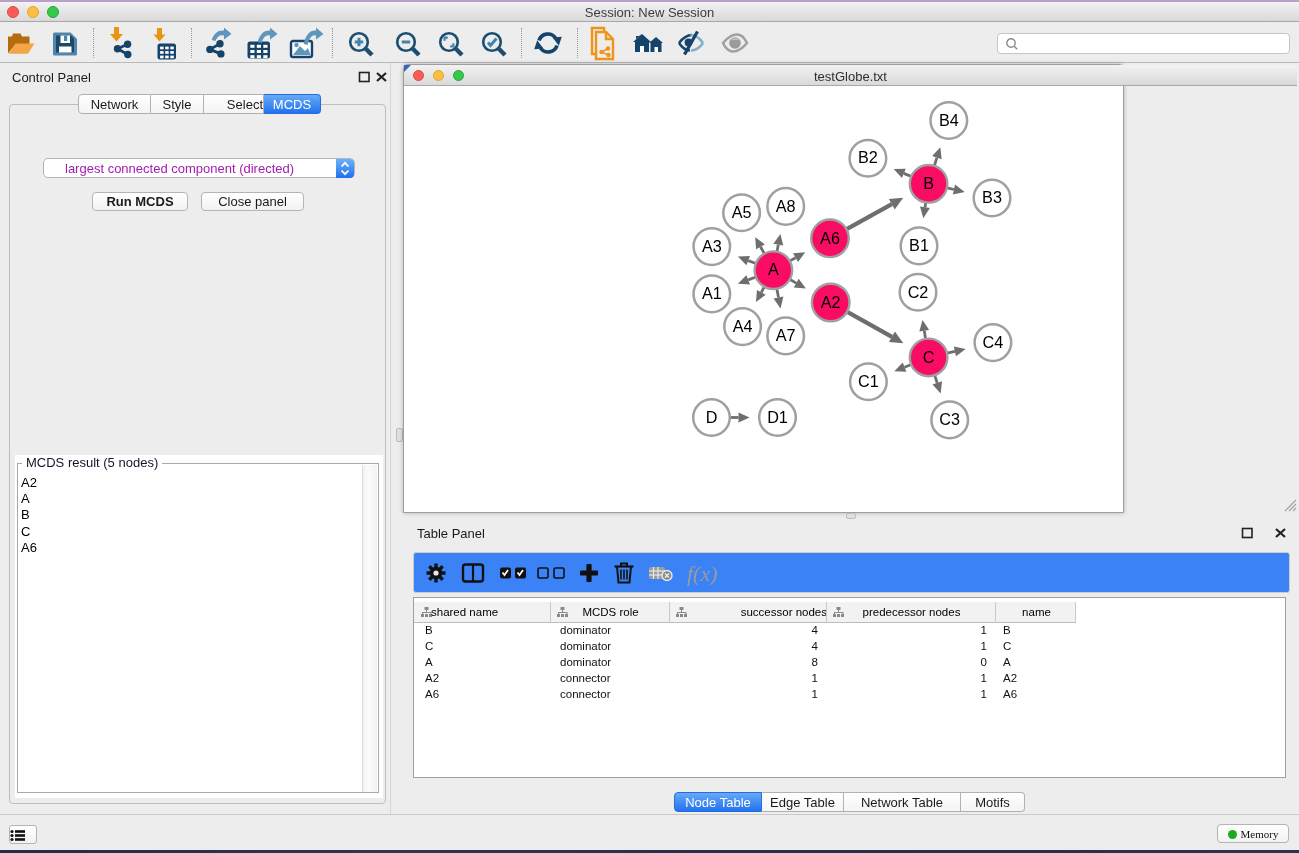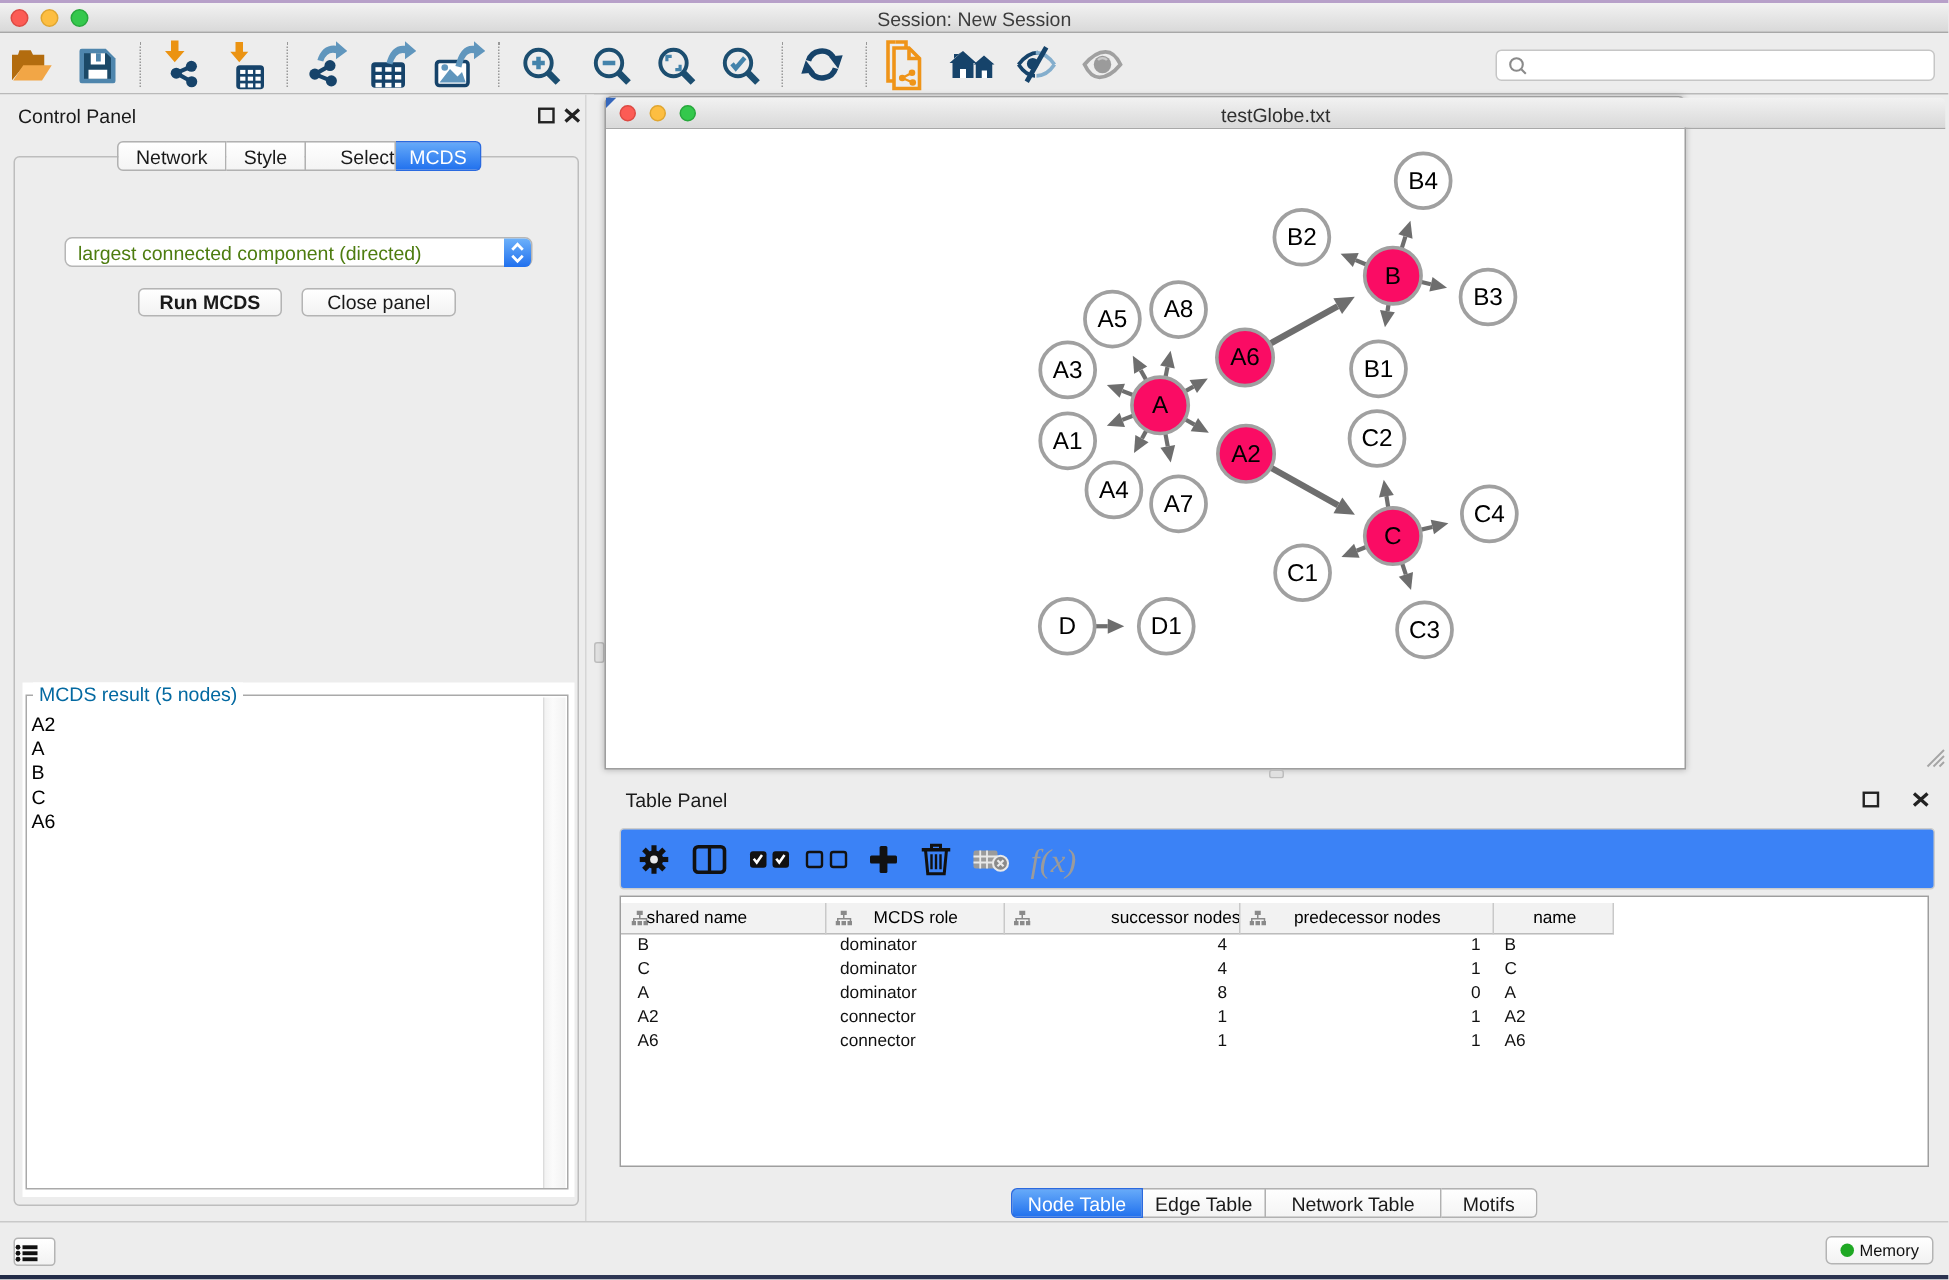--- a/index.html
+++ b/index.html
@@ -205,35 +205,35 @@
 
   <div class="abs" style="left:78px;top:31px;height:20px;font-size:13px;">
     <div class="abs" style="left:0;top:0;width:73px;height:20px;background:linear-gradient(#ffffff,#f4f4f4);border:1px solid #b1b1b1;border-radius:4px 0 0 4px;text-align:center;line-height:19px;color:#1a1a1a;">Network</div>
     <div class="abs" style="left:73px;top:0;width:53px;height:20px;background:linear-gradient(#ffffff,#f4f4f4);border:1px solid #b1b1b1;border-left:none;text-align:center;line-height:19px;color:#1a1a1a;">Style</div>
     <div class="abs" style="left:126px;top:0;width:60px;height:20px;background:linear-gradient(#ffffff,#f4f4f4);border:1px solid #b1b1b1;border-left:none;text-align:right;line-height:19px;color:#1a1a1a;">Select</div>
     <div class="abs" style="left:186px;top:0;width:57px;height:20px;background:linear-gradient(#66aaf9,#2272ee);border:1px solid #2a6adf;border-left:none;border-radius:0 4px 4px 0;text-align:center;line-height:19px;color:#fff;">MCDS</div>
   </div>
 
 
   <div class="abs" style="left:43px;top:95px;width:312px;height:20px;background:#fff;border:1px solid #b6b6b6;border-radius:5px;">
-    <div style="position:absolute;left:8px;top:2px;font-size:13px;color:#4d7c0f;">largest connected component (directed)</div>
+    <div style="position:absolute;left:21px;top:2px;font-size:13px;color:#a21caf;">largest connected component (directed)</div>
     <div style="position:absolute;right:0;top:0;width:18px;height:18.5px;background:linear-gradient(#6db1fa,#2070ee);border-radius:0 4px 4px 0;">
       <svg width="18" height="19">
           <path d="M5.5 7.5 L9 3.8 L12.5 7.5" fill="none" stroke="#fff" stroke-width="1.8"></path>
           <path d="M5.5 11.5 L9 15.2 L12.5 11.5" fill="none" stroke="#fff" stroke-width="1.8"></path>
         </svg>
     </div>
   </div>
 
   <div class="abs btn" style="left:92px;top:129px;width:96px;height:19px;font-size:13px;line-height:18px;font-weight:bold;">Run MCDS</div>
   <div class="abs btn" style="left:201px;top:129px;width:103px;height:19px;font-size:13px;line-height:18px;">Close panel</div>
 
   <div class="abs" style="left:15px;top:392px;width:368px;height:343px;background:#fff;"></div>
   <div class="abs" style="left:17px;top:400px;width:362px;height:330px;border:1px solid #a9a9a9;background:#fff;"></div>
-  <div class="abs" style="left:22px;top:392px;font-size:13px;color:#0369a1;background:#fff;padding:0 4px;">MCDS result (5 nodes)</div>
+  <div class="abs" style="left:22px;top:392px;font-size:13px;color:#0f172a;background:#fff;padding:0 4px;">MCDS result (5 nodes)</div>
   <div class="abs" style="left:362px;top:402px;width:15px;height:327px;background:linear-gradient(90deg,#f2f2f2,#fbfbfb 40%,#f2f2f2);border-left:1px solid #dcdcdc;"></div>
   <div class="abs" style="left:21px;top:412px;font-size:13px;color:#000;line-height:16.2px;">A2<br>A<br>B<br>C<br>A6</div>
 </div>
 
 <div class="abs" style="left:390px;top:63px;width:1px;height:751px;background:#d6d6d6;"></div>
 
 <div class="abs" style="left:396px;top:428px;width:7px;height:14px;background:#e0e0e0;border:1px solid #bdbdbd;border-radius:2px;"></div>
 
 <div class="abs" style="left:403px;top:64px;width:721px;height:449px;background:#fff;border:1px solid #9e9e9e;border-radius:5px 5px 0 0;box-shadow:0 0 4px rgba(0,0,0,0.25);">
   <div class="abs titlebar" style="left:0;top:0;width:893px;height:21px;border-radius:4px 4px 0 0;">
@@ -532,17 +532,17 @@
         <g fill="#111">
           <circle cx="2" cy="2.5" r="1.6"></circle>
           <rect x="5" y="1.2" width="10" height="2.6"></rect>
           <circle cx="2" cy="6.5" r="1.6"></circle>
           <rect x="5" y="5.2" width="10" height="2.6"></rect>
           <circle cx="2" cy="10.5" r="1.6"></circle>
           <rect x="5" y="9.2" width="10" height="2.6"></rect>
         </g>
       </svg>
   </div>
-  <div class="abs btn" style="left:1217px;top:9px;width:72px;height:19px;font-size:11px;line-height:18px;color:#111;">
+  <div class="abs btn" style="left:1217px;top:9px;width:72px;height:19px;font-size:11px;line-height:18px;color:#111;font-family:Liberation Serif, serif;">
     <span style="display:inline-block;width:9px;height:9px;border-radius:50%;background:#1fa824;margin-right:4px;vertical-align:-1px;"></span>Memory</div>
 </div>
 
 <div class="abs" style="left:0;top:850px;width:1299px;height:3px;background:linear-gradient(90deg,#222b47,#2e3654 30%,#252e4c 60%,#2b3350);"></div>
 
 </body></html>

